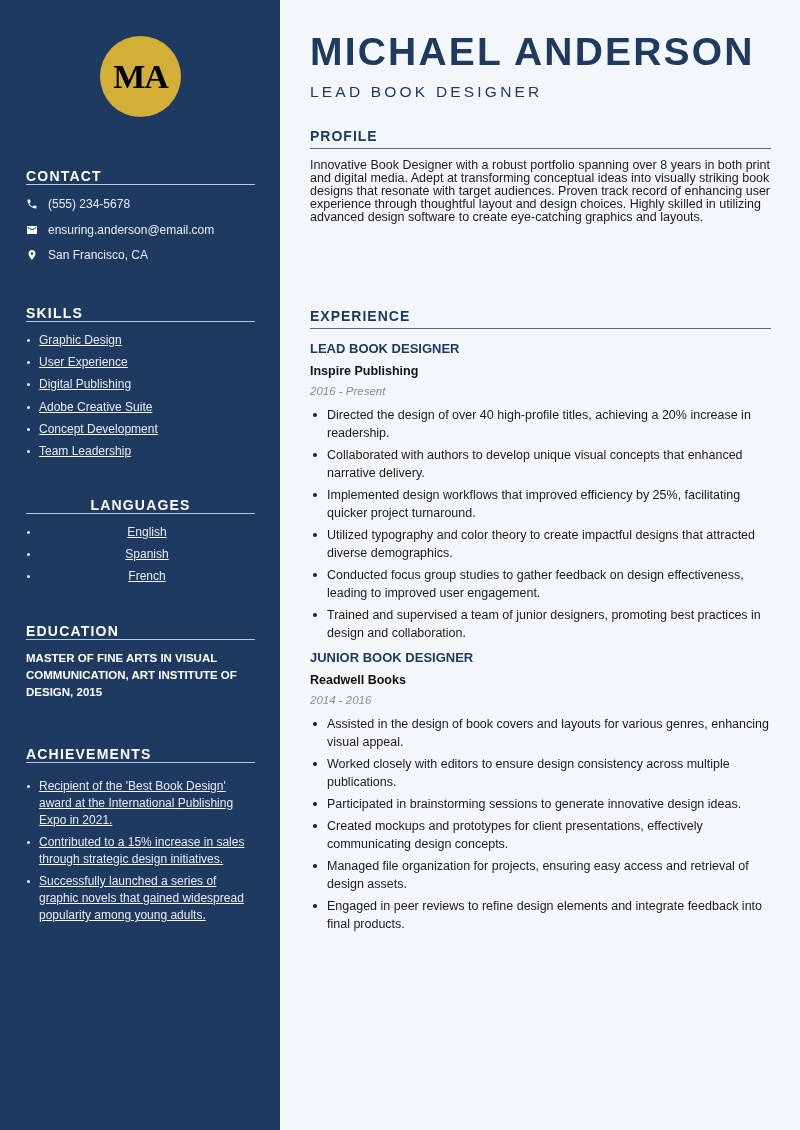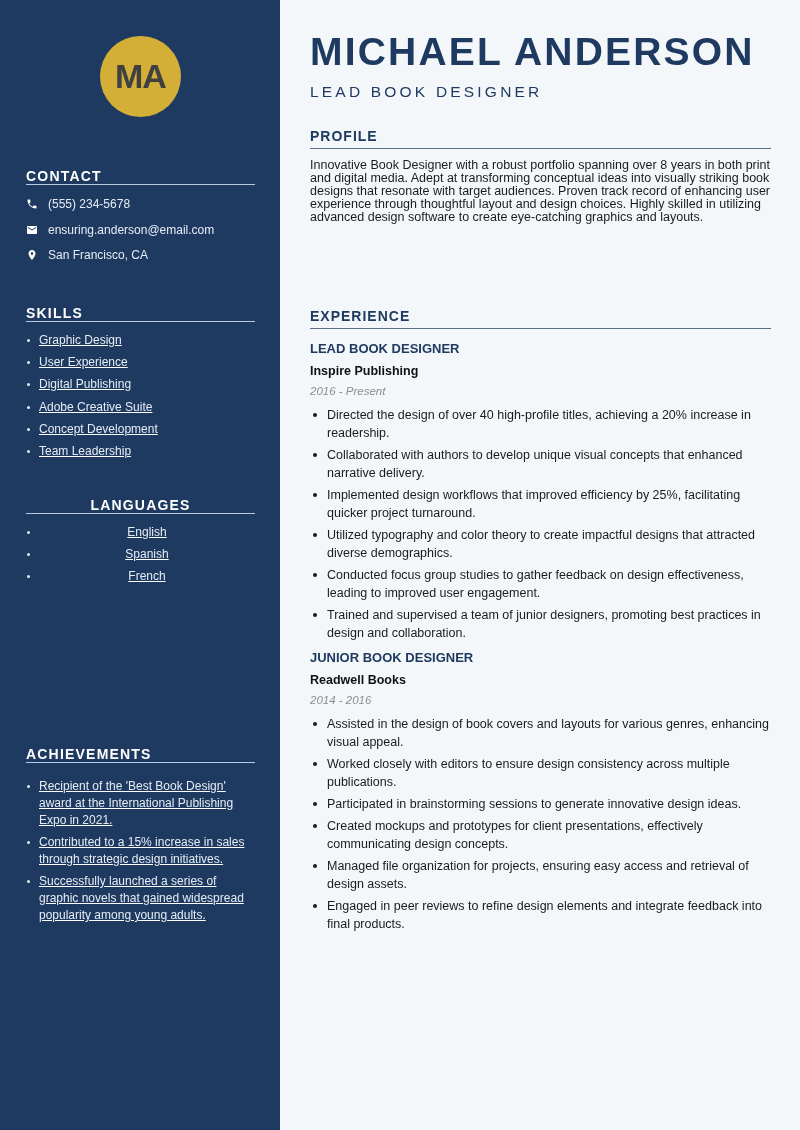--- a/index.html
+++ b/index.html
@@ -16,25 +16,26 @@
     background: #1f3a60;
     color: #ffffff;
     padding: 0 26px;
   }
   .avatar {
     position: absolute;
     left: 100px; top: 36px;
     width: 81px; height: 81px;
     border-radius: 50%;
     background: #d4af37;
-    color: #404040;
+    color: #000000;
     font-weight: bold;
     font-size: 34px;
     display: flex; align-items: center; justify-content: center;
     letter-spacing: -1px;
+    font-family: Liberation Serif, serif;
   }
   .side-section { position: absolute; left: 26px; width: 229px; }
   .side-title {
     font-size: 14px; font-weight: bold; letter-spacing: 1.2px;
     color: #ffffff;
     padding-bottom: 0;
     border-bottom: 1.5px solid #b9c9e2;
     margin-bottom: 10px;
   }
   .contact-row {
@@ -160,20 +161,24 @@
 
   <section class="side-section" style="top:497px;text-align:center;">
     <h2 class="side-title">LANGUAGES</h2>
     <ul class="side-list">
       <li>English</li>
       <li>Spanish</li>
       <li>French</li>
     </ul>
   </section>
 
+  <section class="side-section" style="top:623px;">
+    <h2 class="side-title">EDUCATION</h2>
+    <p class="edu-text">MASTER OF FINE ARTS IN VISUAL COMMUNICATION, ART INSTITUTE OF DESIGN, 2015</p>
+  </section>
 
   <section class="side-section" style="top:746px;">
     <h2 class="side-title" style="margin-bottom:15px;">ACHIEVEMENTS</h2>
     <ul class="side-list ach-list">
       <li>Recipient of the 'Best Book Design' award at the International Publishing Expo in 2021.</li>
       <li>Contributed to a 15% increase in sales through strategic design initiatives.</li>
       <li>Successfully launched a series of graphic novels that gained widespread popularity among young adults.</li>
     </ul>
   </section>
 </aside>

